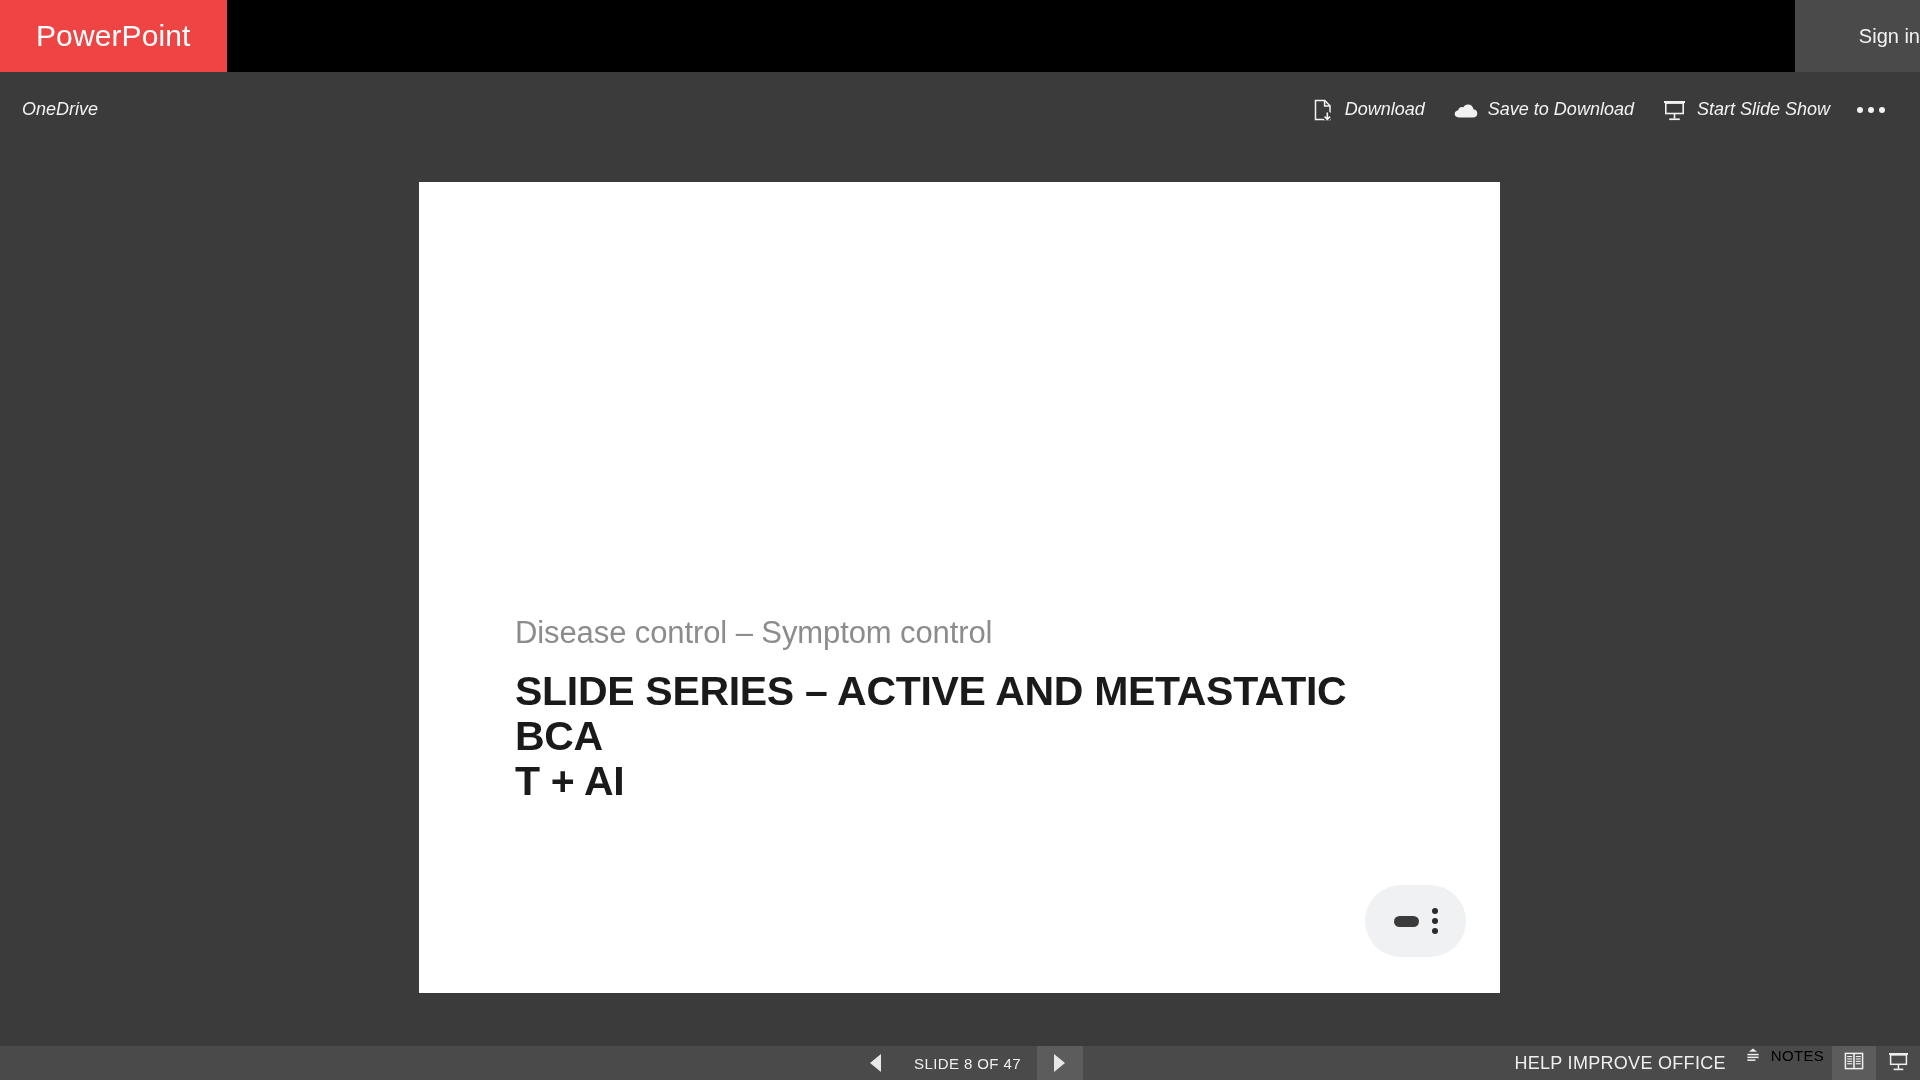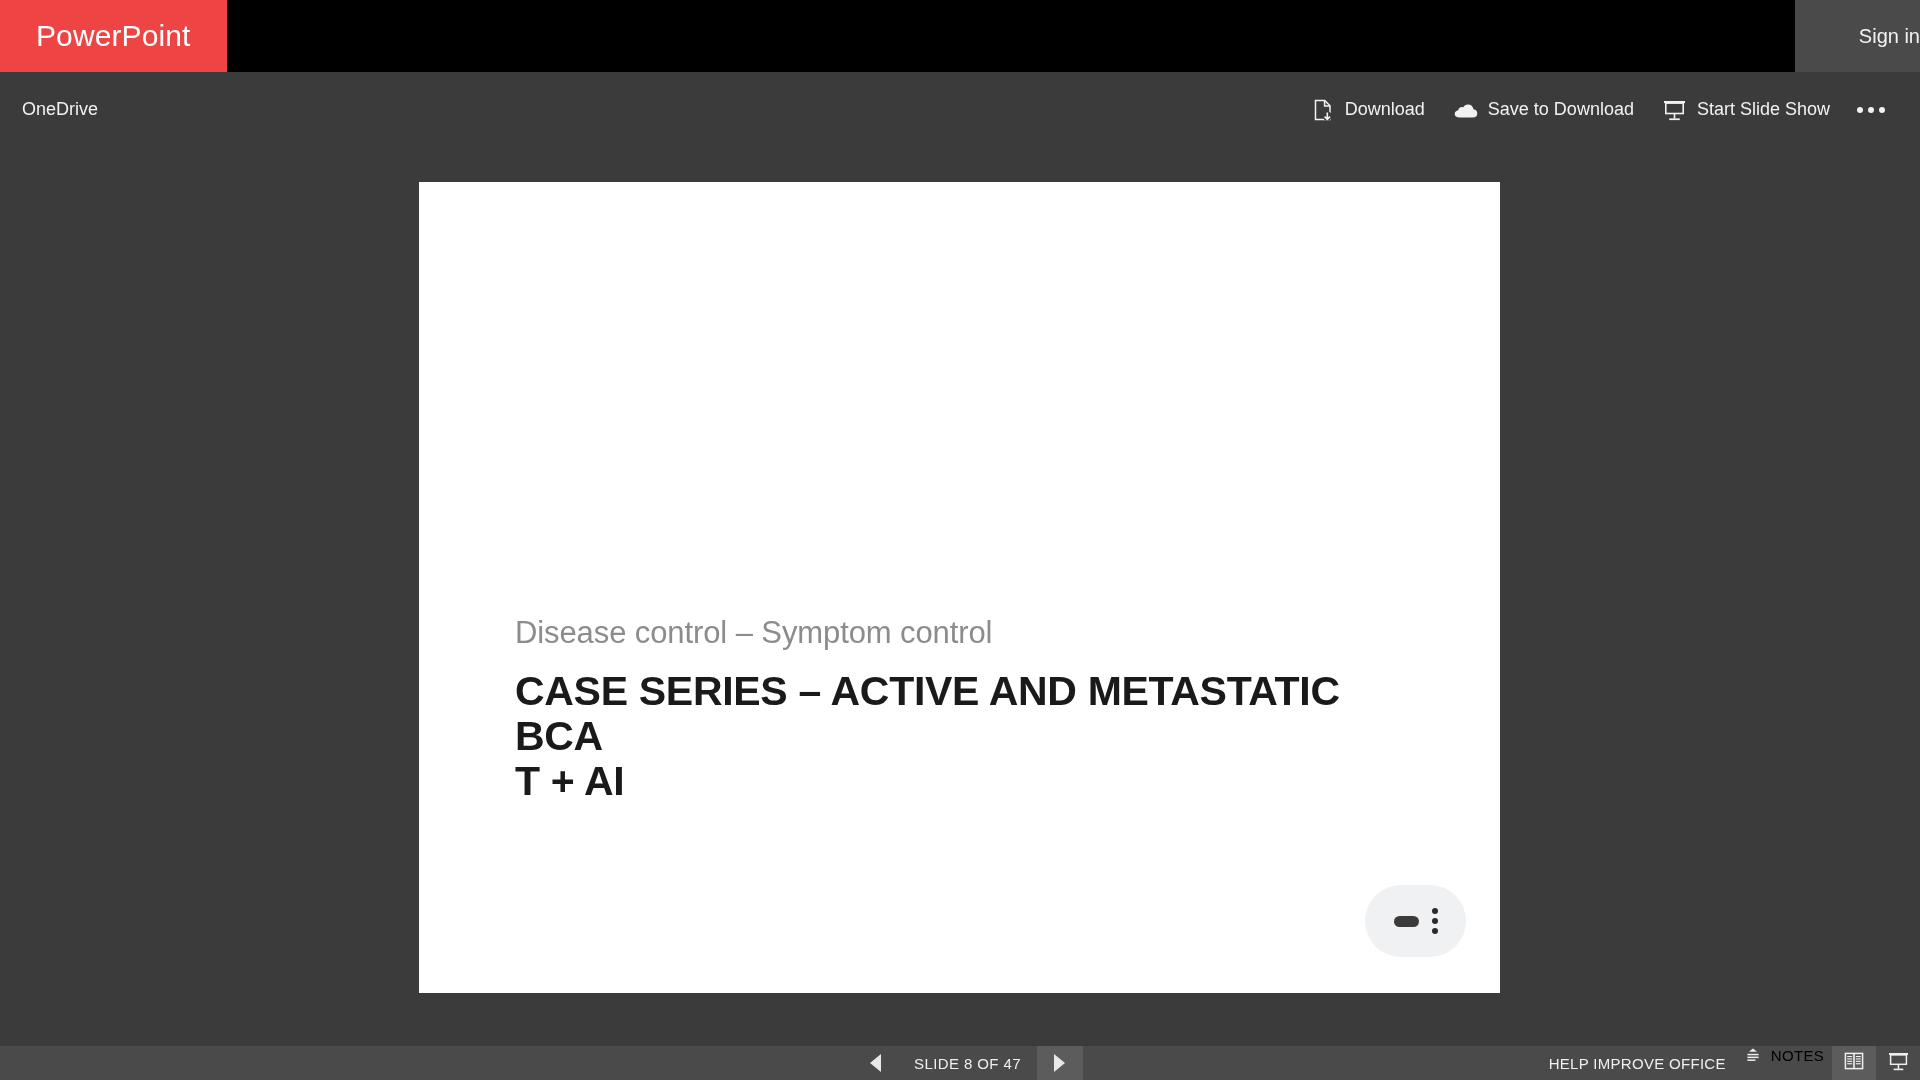--- a/index.html
+++ b/index.html
@@ -55,20 +55,21 @@
 
   
   .cmdbar {
     position: absolute;
     top: 72px; left: 0;
     width: 1920px;
     height: 75px;
     background: #3b3b3b;
     display: flex;
     align-items: center;
+    font-style: italic;
   }
   .breadcrumb {
     padding-left: 22px;
     color: #f2f2f2;
     font-size: 18px;
     cursor: pointer;
   }
   .cmd-spacer { flex: 1 1 auto; }
   .cmd-group {
     display: flex;
@@ -222,21 +223,21 @@
     white-space: nowrap;
   }
   .sb-spacer { flex: 1 1 auto; }
   .sb-right {
     display: flex;
     align-items: center;
     height: 34px;
   }
   .sb-text {
     color: #efefef;
-    font-size: 15px;
+    font-size: 18px;
     letter-spacing: 0.3px;
     padding: 0 12px;
     cursor: pointer;
     white-space: nowrap;
   }
   .sb-notes {
     display: flex;
     align-items: center;
     height: 48px;
     padding: 0 8px 16px 4px;
@@ -314,21 +315,21 @@
     </div>
 
   </div>
 </div>
 
 <div class="stage">
   <div class="slide">
 
     <div class="slide-text">
       <div class="slide-subtitle">Disease control – Symptom control</div>
-      <div class="slide-title">CASE SERIES – ACTIVE AND METASTATIC BCA
+      <div class="slide-title">SLIDE SERIES – ACTIVE AND METASTATIC BCA
 T + AI</div>
     </div>
 
     <div class="pill">
       <span class="pill-dash"></span>
       <span class="dots-v">
         <i></i>
           <i></i>
           <i></i>
       </span>

